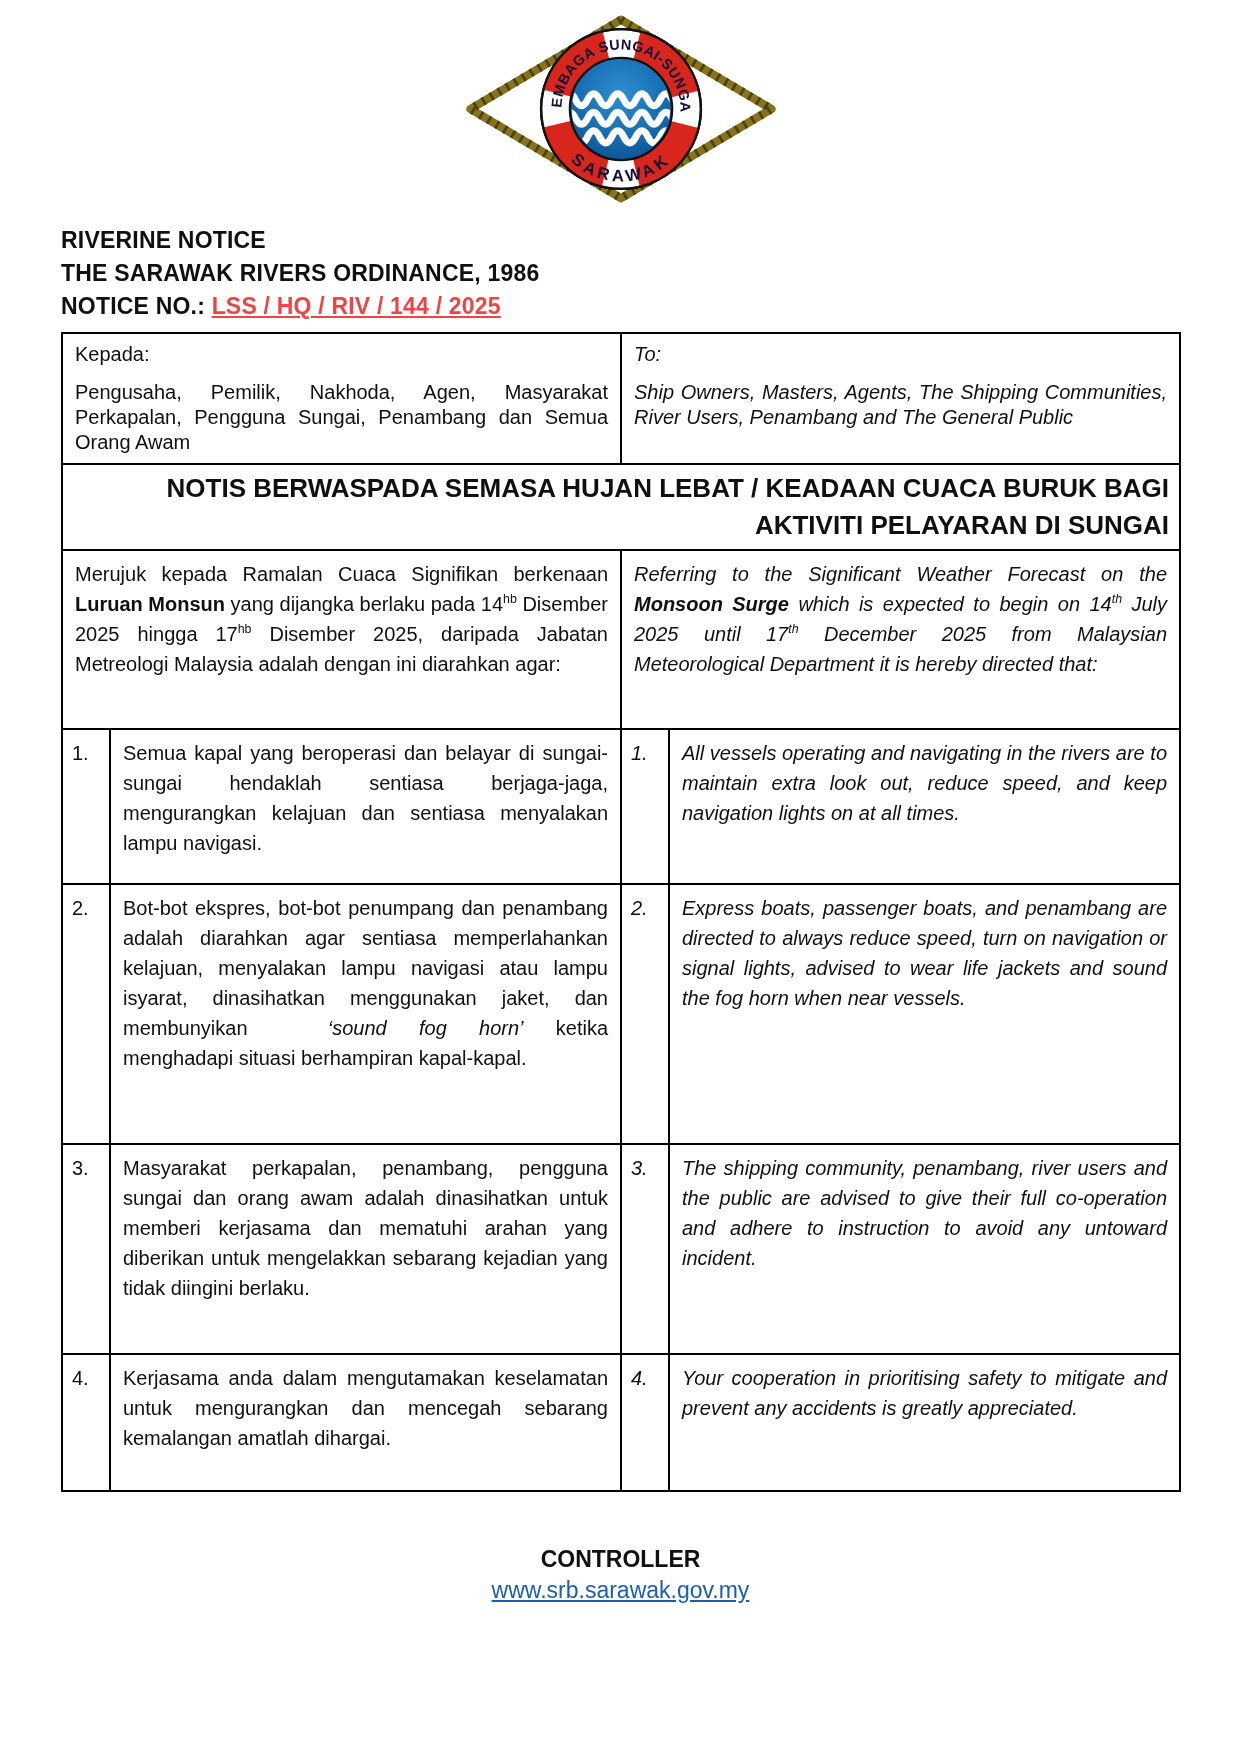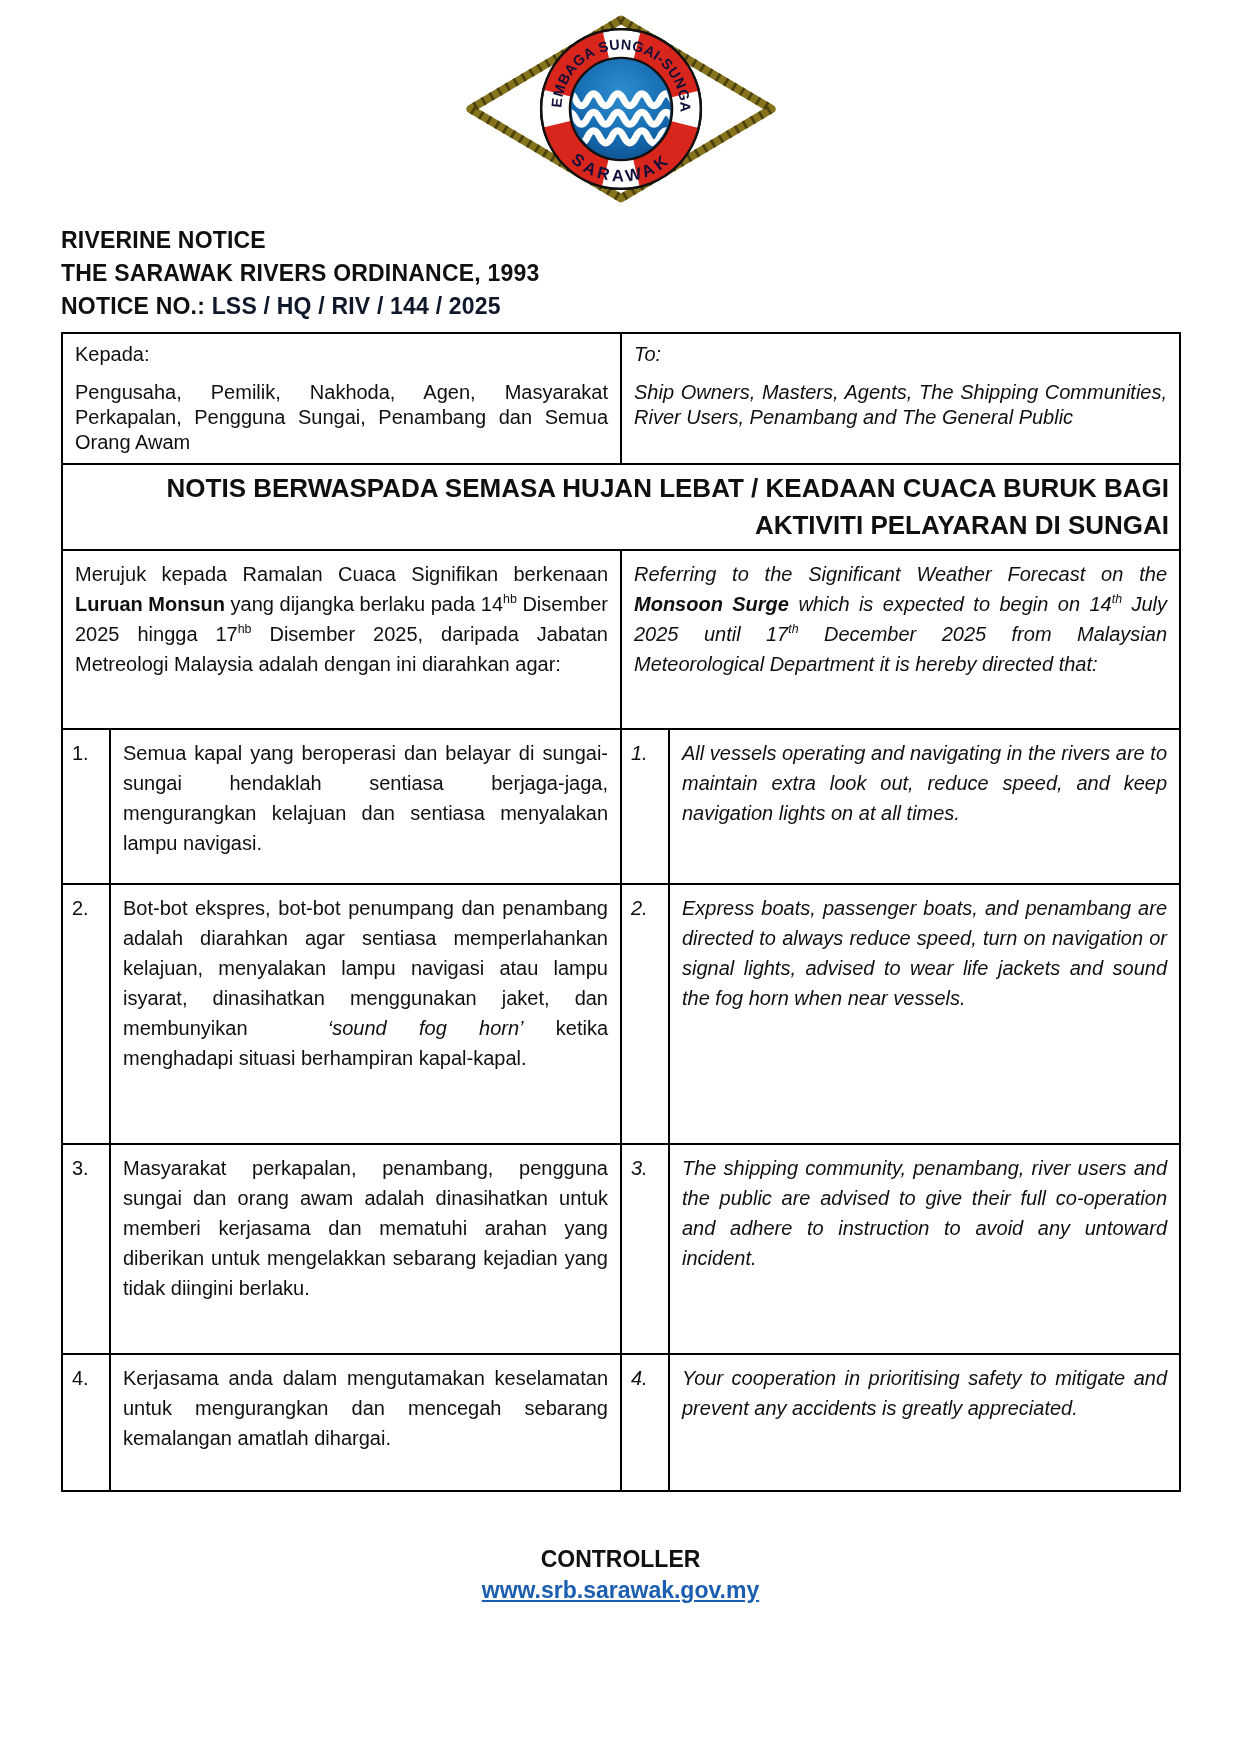--- a/index.html
+++ b/index.html
@@ -10,21 +10,21 @@
     color:#101010;
     overflow:hidden;
   }
   .page { width:1241px; height:1755px; padding:14px 61px 0 61px; background:#fff; }
 
   
   .logo-wrap { text-align:center; height:192px; margin-bottom:18px; }
 
   
   .doc-header { text-align:left; font-weight:bold; font-size:23px; line-height:33px; letter-spacing:0.2px; }
-  .notice-no-value { color:#0f172a; }
+  .notice-no-value { color:#ef4444;text-decoration:underline; }
 
   
   table.notice-table { width:1118px; border-collapse:collapse; table-layout:fixed; margin-top:9px; }
   td { border:2px solid #000; vertical-align:top; padding:8px 12px; font-size:20px; line-height:30px; }
   td.num-cell { padding:8px 3px 8px 9px; }
   .en { font-style:italic; }
   .jst { text-align:justify; }
   .tight { line-height:25px; }
   .cell-label { margin-bottom:13px; }
 
@@ -37,21 +37,21 @@
   tr.row-item4 td { height:137px; }
 
   sup { font-size:62%; line-height:0; vertical-align:super; }
   .inline-bold { font-weight:bold; }
   .inline-italic { font-style:italic;margin-left:48px; }
 
   
   .doc-footer { text-align:center; margin-top:51px; }
   .footer-controller { font-weight:bold; font-size:23px; line-height:33px; }
   .footer-agency { font-size:22px; line-height:33px; }
-  .footer-url { display:inline-block; margin-top:1px; font-size:23px; font-weight:bold;
+  .footer-url { display:inline-block; margin-top:1px; font-size:23px; font-weight:normal;
                 color:#1B5EAF; text-decoration:underline; cursor:pointer; }
 </style>
 </head>
 <body>
 
 <div class="page">
 
   <div class="logo-wrap">
     <svg width="316" height="190" viewBox="0 0 340 204">
       <defs>
@@ -91,21 +91,21 @@
         <textPath href="#arcTop" startOffset="50%" text-anchor="middle">LEMBAGA SUNGAI-SUNGAI</textPath>
       </text>
       <text font-family="Liberation Sans, sans-serif" font-size="18" font-weight="bold" fill="#10103A" letter-spacing="4">
         <textPath href="#arcBottom" startOffset="50%" text-anchor="middle">SARAWAK</textPath>
       </text>
     </svg>
   </div>
 
   <div class="doc-header">
     <div>RIVERINE NOTICE</div>
-    <div>THE SARAWAK RIVERS ORDINANCE, 1993</div>
+    <div>THE SARAWAK RIVERS ORDINANCE, 1986</div>
     <div>
       <span>NOTICE NO.:</span>
       <span class="notice-no-value">LSS / HQ / RIV / 144 / 2025</span>
     </div>
   </div>
 
   <table class="notice-table">
     <colgroup>
       <col style="width:48px">
         <col style="width:511px">

